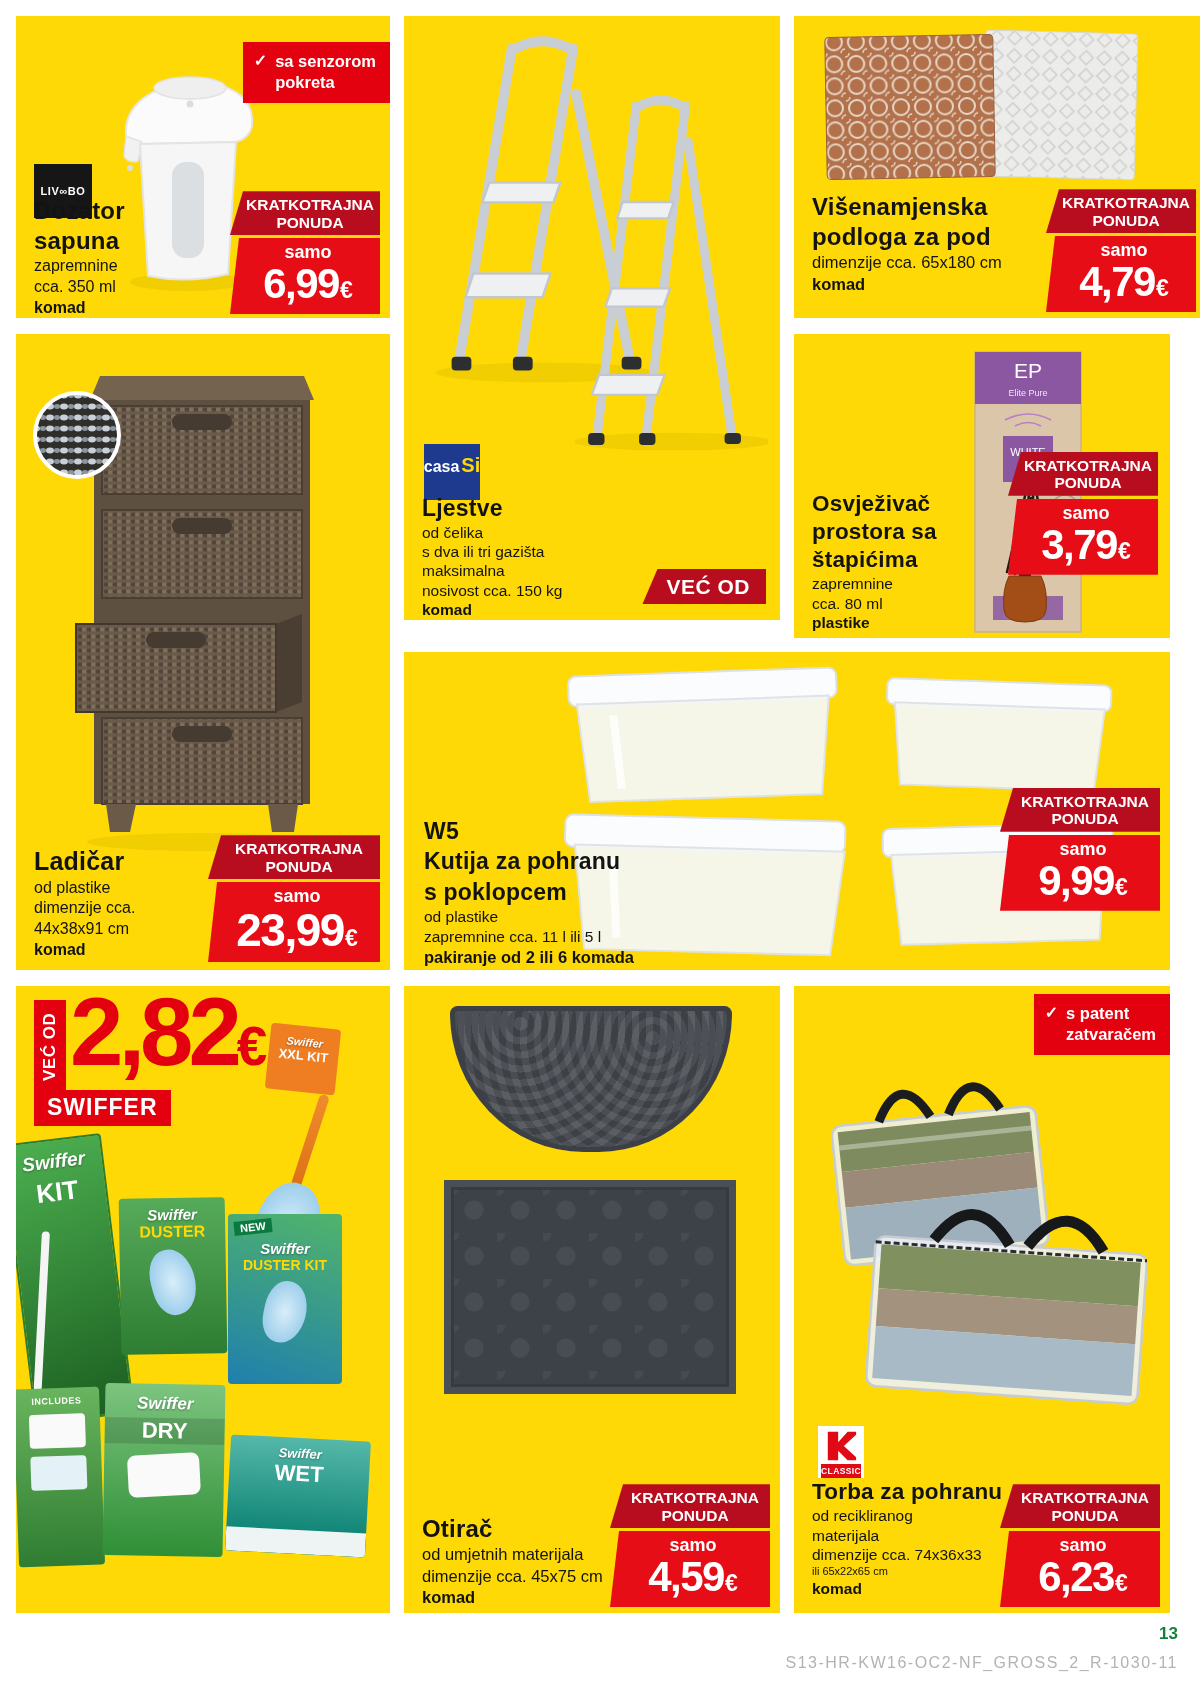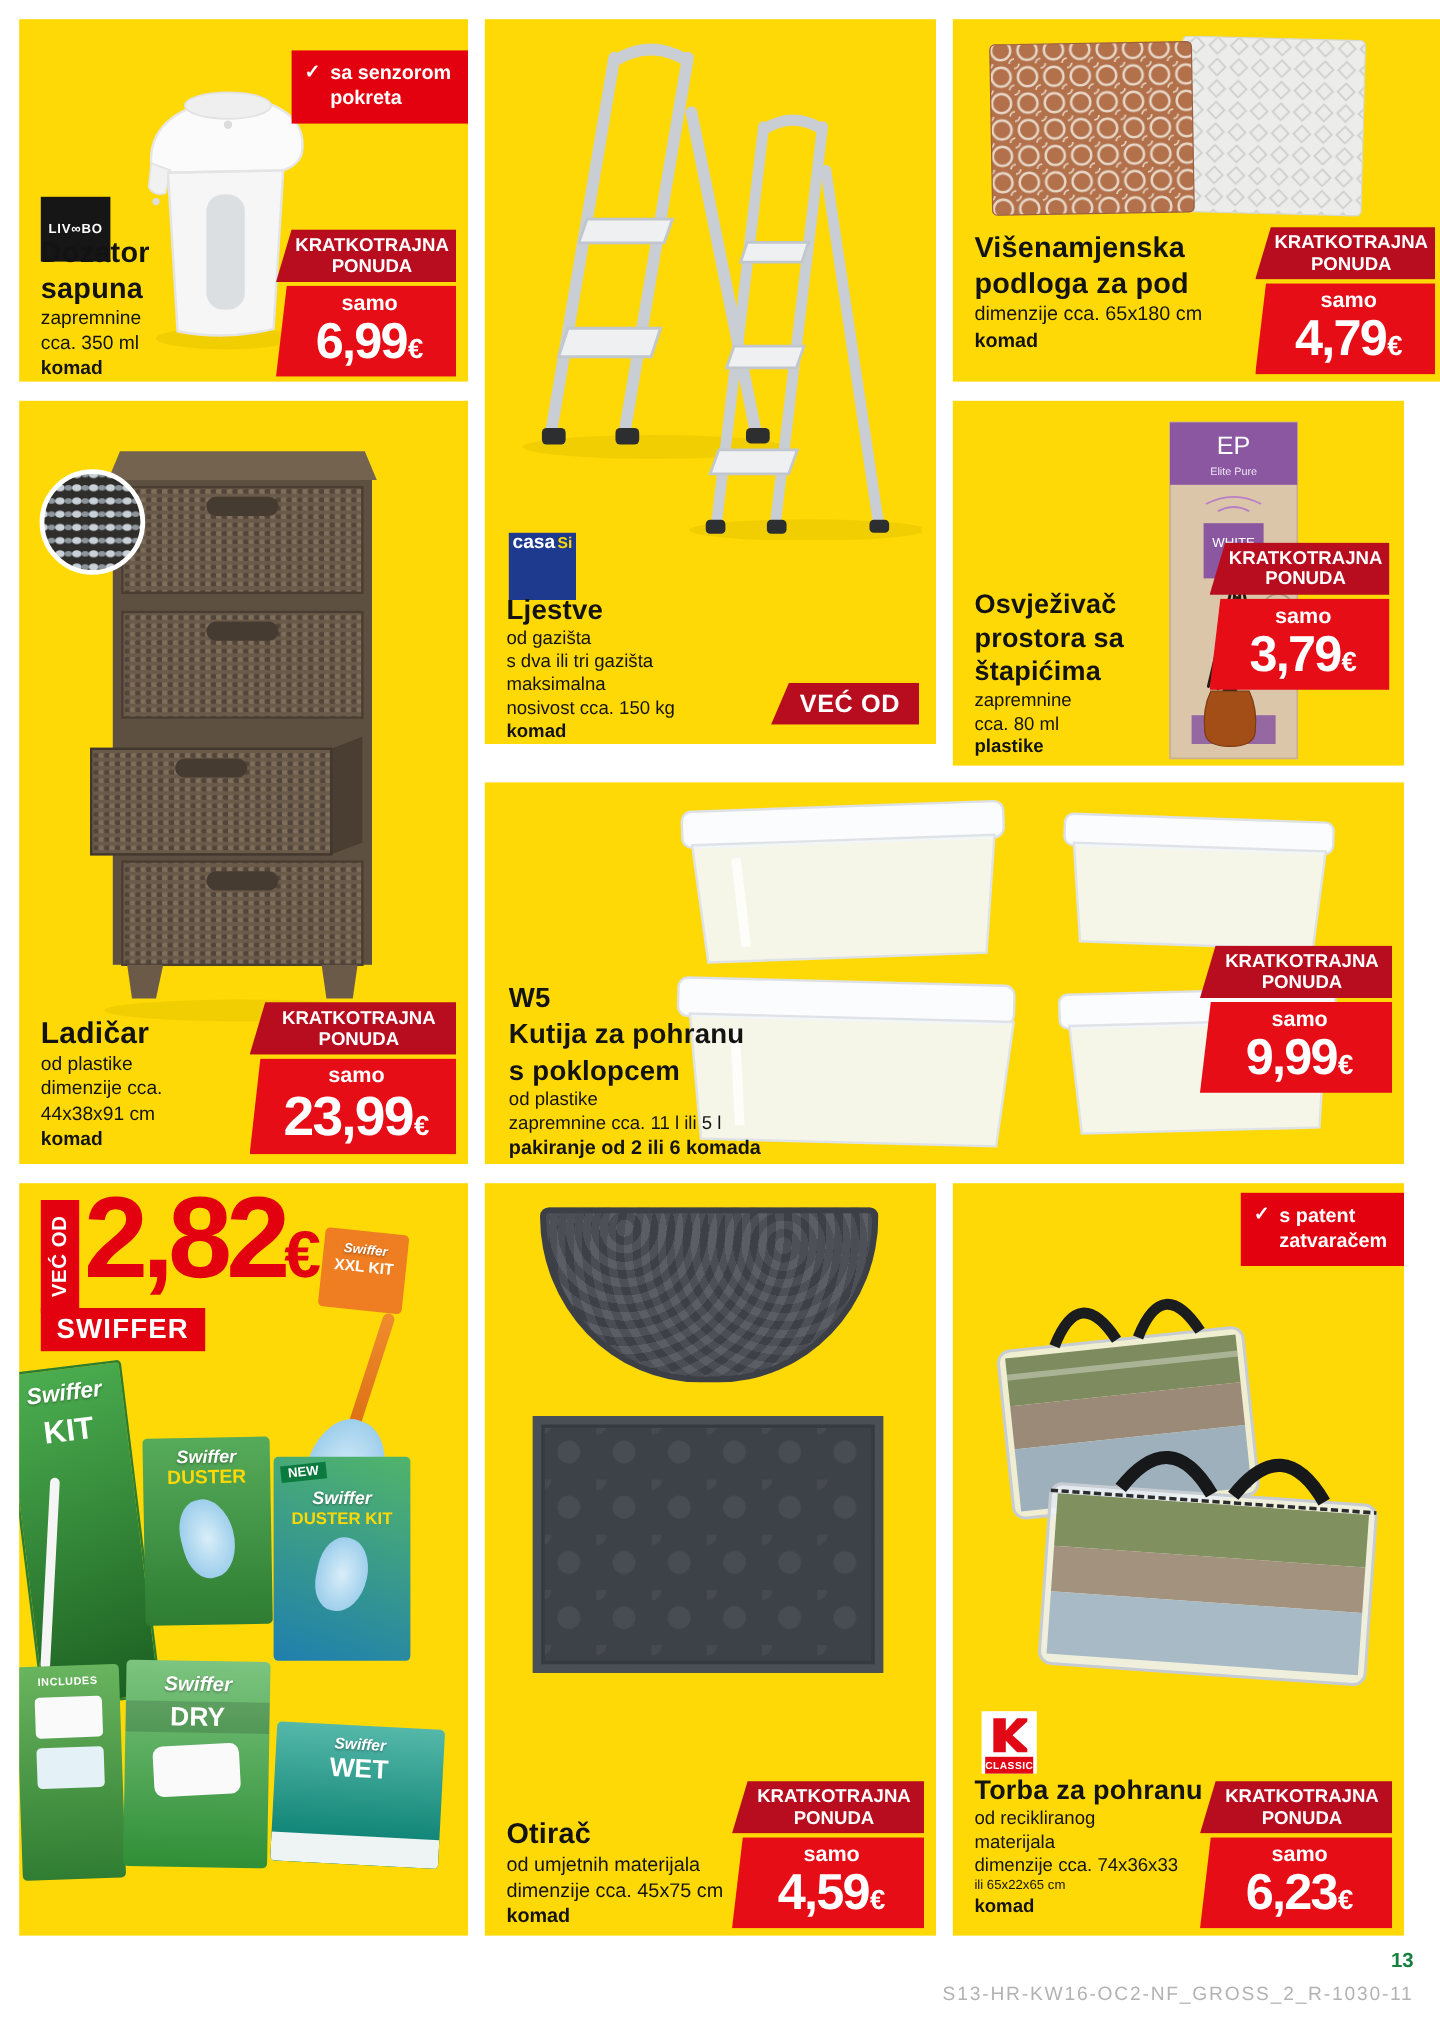--- a/index.html
+++ b/index.html
@@ -38,23 +38,23 @@
   .eb-disc{font-size:25px;font-weight:800;letter-spacing:-.5px}
 
   
   .tblock{position:absolute;left:18px;z-index:4}
   .tt{font-weight:800;letter-spacing:.2px;font-size:24px;line-height:1.26}
   .td{font-size:16.5px;line-height:1.3}
   .tb{font-size:16.5px;line-height:1.3;font-weight:800}
 
   
   .livbo{position:absolute;left:18px;top:148px;width:58px;height:54px;background:#161616;color:#fff;display:flex;align-items:center;justify-content:center;font-size:11px;font-weight:700;letter-spacing:.6px;z-index:4}
-  .casasi{position:absolute;left:20px;top:428px;width:56px;height:56px;background:#1e3a8f;color:#fff;display:flex;align-items:baseline;justify-content:center;gap:2px;font-weight:700;z-index:4;padding-top:0}
+  .casasi{position:absolute;left:20px;top:428px;width:56px;height:56px;background:#1e3a8f;color:#fff;display:flex;align-items:baseline;justify-content:center;gap:2px;font-weight:700;z-index:4;padding-top:10px}
   .casasi .c1{font-size:16px}
-  .casasi .c2{font-size:13px;color:#ffd905}
+  .casasi .c2{font-size:20px;color:#ffd905}
   .kclassic{position:absolute;left:24px;top:440px;width:46px;background:#fff;padding:3px 3px 0;z-index:4}
   .kc-band{background:#e10915;color:#fff;font-size:8.5px;font-weight:800;text-align:center;letter-spacing:.4px;padding:2px 0;margin-top:1px}
 
   
   .sw-ribbon{position:absolute;left:18px;top:14px;width:32px;height:94px;background:#e3000f;color:#fff;font-weight:800;font-size:17px;display:flex;align-items:center;justify-content:center;writing-mode:vertical-rl;transform:rotate(180deg);letter-spacing:.5px;z-index:6}
   .sw-price{position:absolute;left:54px;top:-4px;color:#e3000f;font-weight:800;font-size:96px;letter-spacing:-5px;line-height:1.05;z-index:6;white-space:nowrap}
   .sw-price .cur{font-size:55px;letter-spacing:0}
   .sw-brandbox{position:absolute;left:18px;top:104px;background:#e3000f;color:#fff;font-weight:800;font-size:23px;padding:4px 13px 5px;letter-spacing:1px;z-index:6}
   .sw-prod{position:absolute;border-radius:4px;color:#fff;display:flex;flex-direction:column;align-items:center;z-index:2;overflow:hidden}
   .sw-logo{font-style:italic;font-weight:700;text-shadow:0 1px 2px rgba(0,0,0,.35)}
@@ -158,21 +158,21 @@
           <rect x="174" y="384" width="18" height="12" rx="4"></rect>
         </g>
       </g>
     </svg>
     <div class="casasi">
       <span class="c1">casa</span>
       <span class="c2">Si</span>
     </div>
     <div class="tblock" style="top:478px">
       <div class="tt" style="font-size:23px">Ljestve</div>
-      <div class="td" style="font-size:15.5px;line-height:1.24">od gazišta</div>
+      <div class="td" style="font-size:15.5px;line-height:1.24">od čelika</div>
       <div class="td" style="font-size:15.5px;line-height:1.24">s dva ili tri gazišta</div>
       <div class="td" style="font-size:15.5px;line-height:1.24">maksimalna</div>
       <div class="td" style="font-size:15.5px;line-height:1.24">nosivost cca. 150 kg</div>
       <div class="tb" style="font-size:15.5px;line-height:1.24">komad</div>
     </div>
     <div class="vecbox" style="right:14px;bottom:16px">
       <div class="vec-head">VEĆ OD</div>
     </div>
   </div>
 

